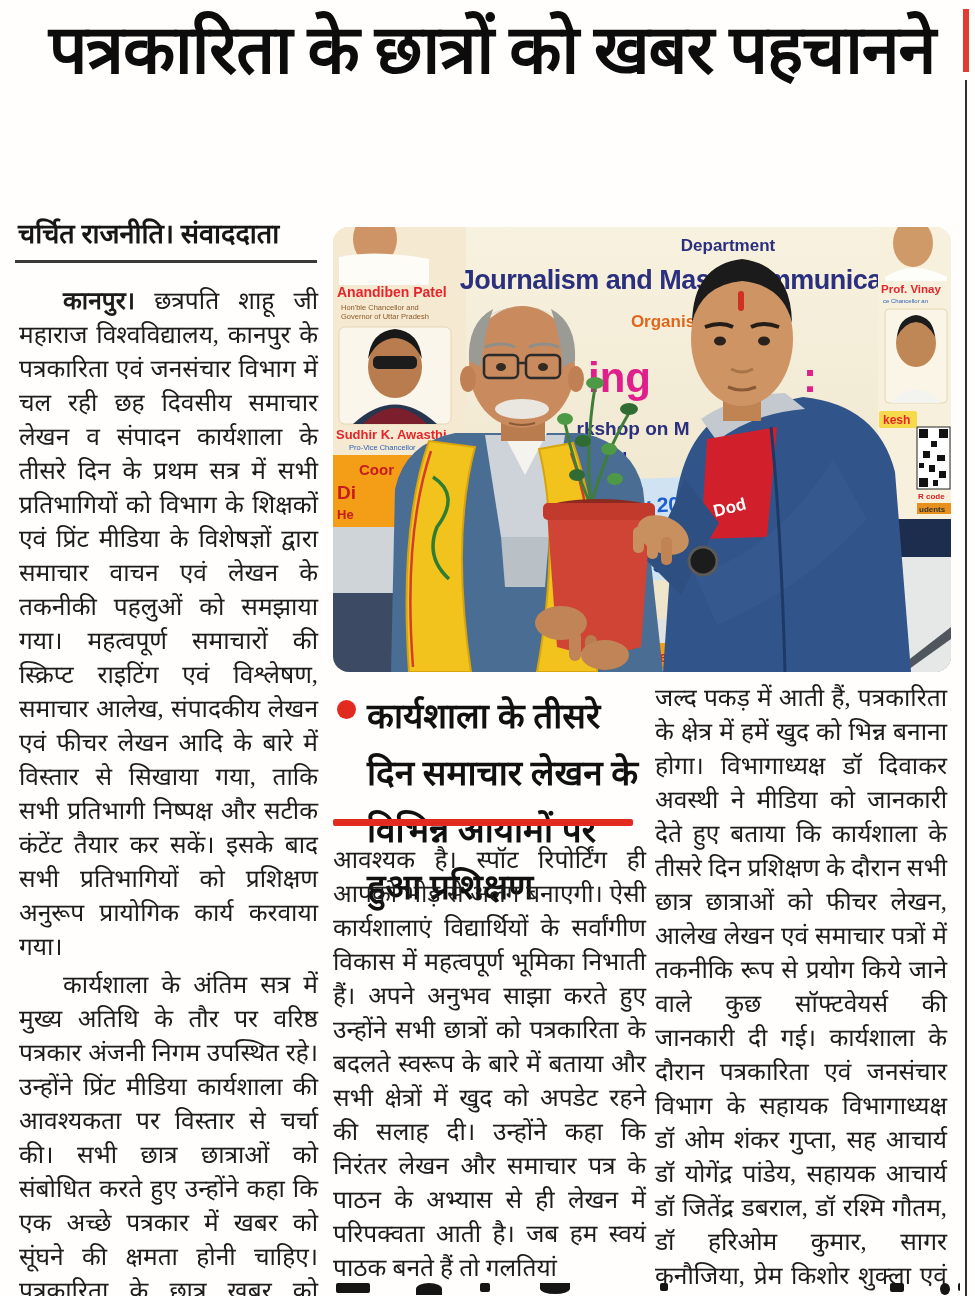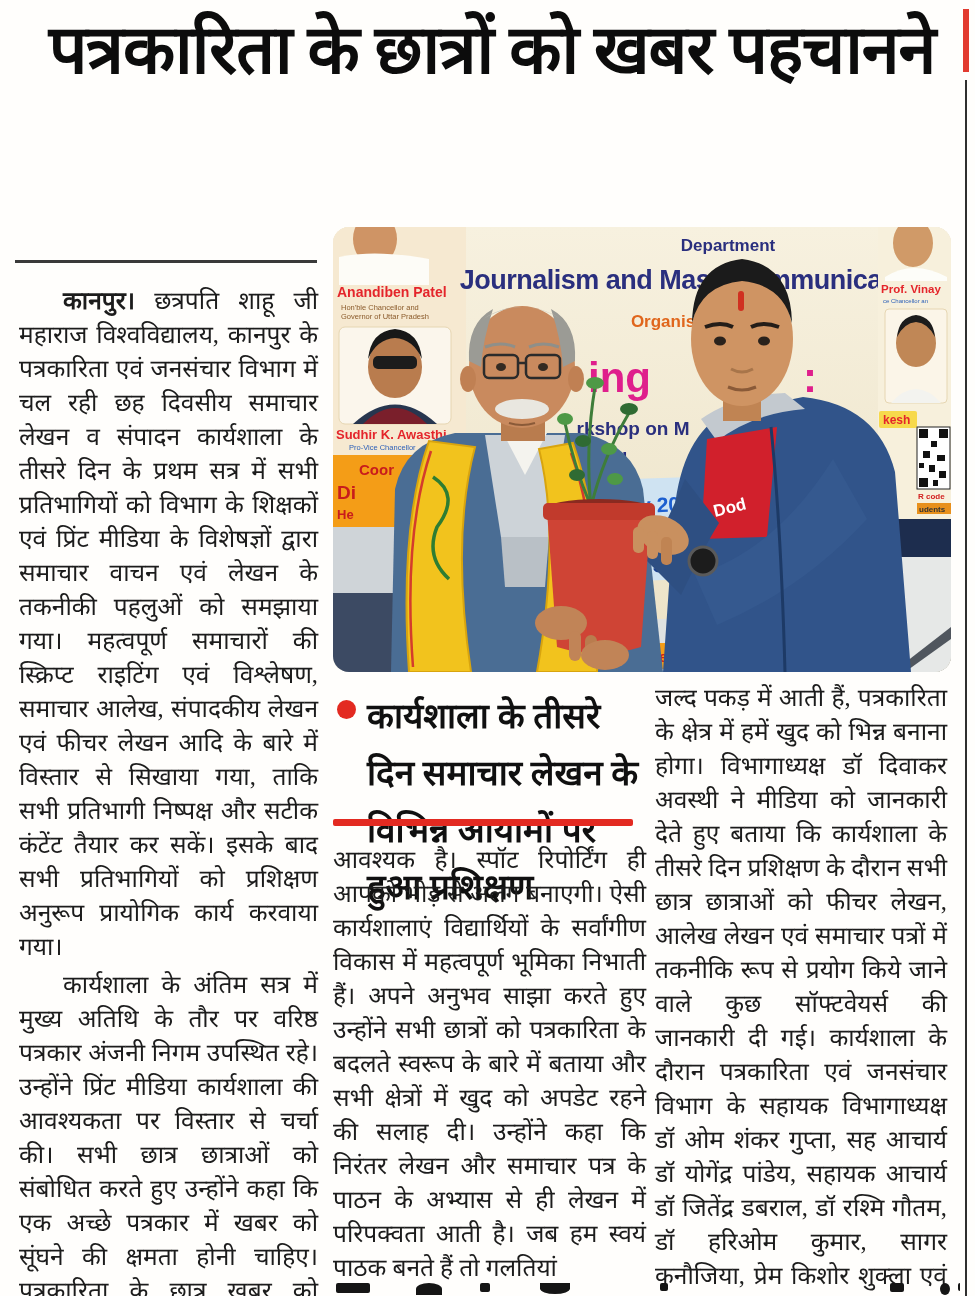--- a/index.html
+++ b/index.html
@@ -64,20 +64,21 @@
 </head>
 <body>
 
 <div class="page">
 
   <h1 class="headline"><span>पत्रकारिता के छात्रों को खबर पहचानने</span><br></h1>
 
   <div class="edge-red"></div>
   <div class="v-rule"></div>
 
+  <div class="byline">चर्चित राजनीति। संवाददाता</div>
   <div class="byline-rule"></div>
 
   <div class="col col-left">
     <p><span class="lead-word">कानपुर।</span> <span>छत्रपति शाहू जी महाराज विश्वविद्यालय, कानपुर के पत्रकारिता एवं जनसंचार विभाग में चल रही छह दिवसीय समाचार लेखन व संपादन कार्यशाला के तीसरे दिन के प्रथम सत्र में सभी प्रतिभागियों को विभाग के शिक्षकों एवं प्रिंट मीडिया के विशेषज्ञों द्वारा समाचार वाचन एवं लेखन के तकनीकी पहलुओं को समझाया गया। महत्वपूर्ण समाचारों की स्क्रिप्ट राइटिंग एवं विश्लेषण, समाचार आलेख, संपादकीय लेखन एवं फीचर लेखन आदि के बारे में विस्तार से सिखाया गया, ताकि सभी प्रतिभागी निष्पक्ष और सटीक कंटेंट तैयार कर सकें। इसके बाद सभी प्रतिभागियों को प्रशिक्षण अनुरूप प्रायोगिक कार्य करवाया गया।</span></p>
     <p>कार्यशाला के अंतिम सत्र में मुख्य अतिथि के तौर पर वरिष्ठ पत्रकार अंजनी निगम उपस्थित रहे। उन्होंने प्रिंट मीडिया कार्यशाला की आवश्यकता पर विस्तार से चर्चा की। सभी छात्र छात्राओं को संबोधित करते हुए उन्होंने कहा कि एक अच्छे पत्रकार में खबर को सूंघने की क्षमता होनी चाहिए। पत्रकारिता के छात्र खबर को पहचानने की समझ विकसित करें, धैर्य और संवेदनशीलता बहुत</p>
   </div>
 
   <figure class="photo">
     <svg viewBox="0 0 618 445" width="618" height="445">
       <defs>

